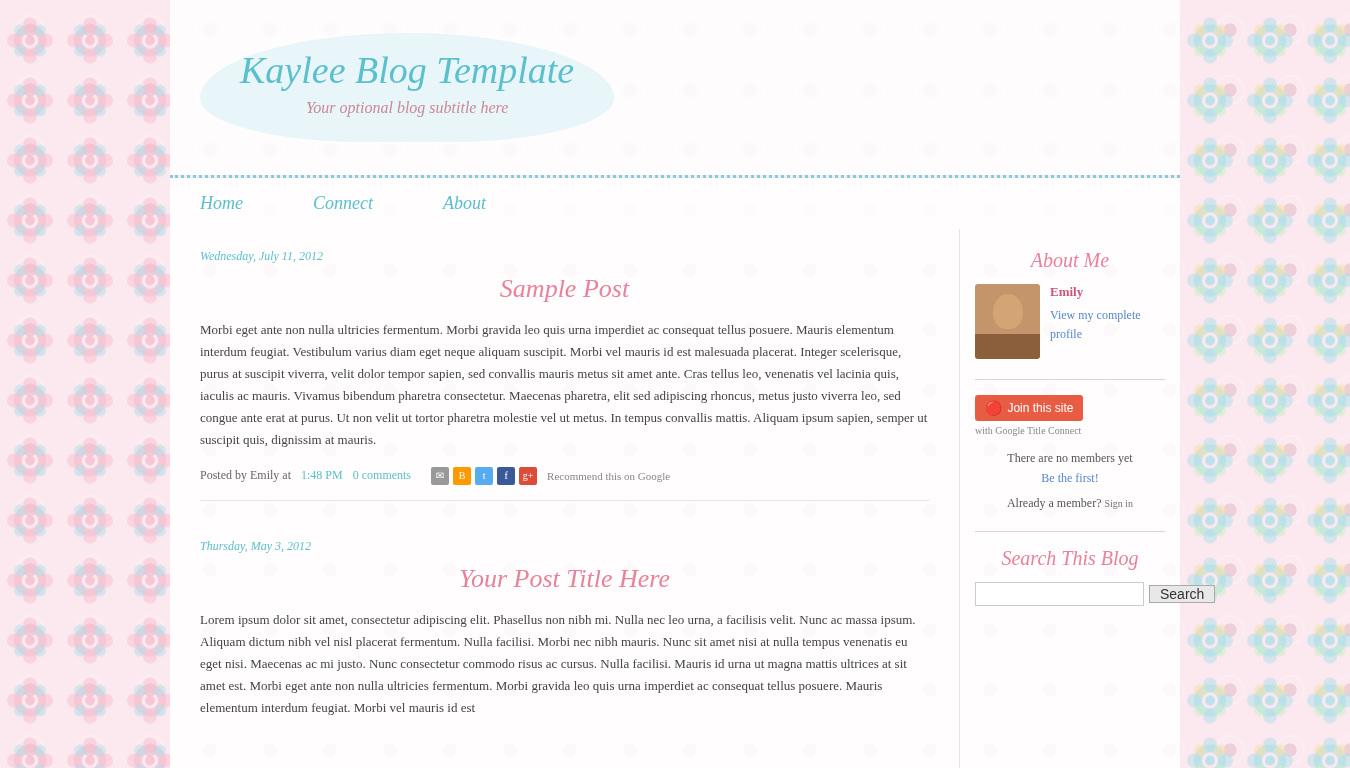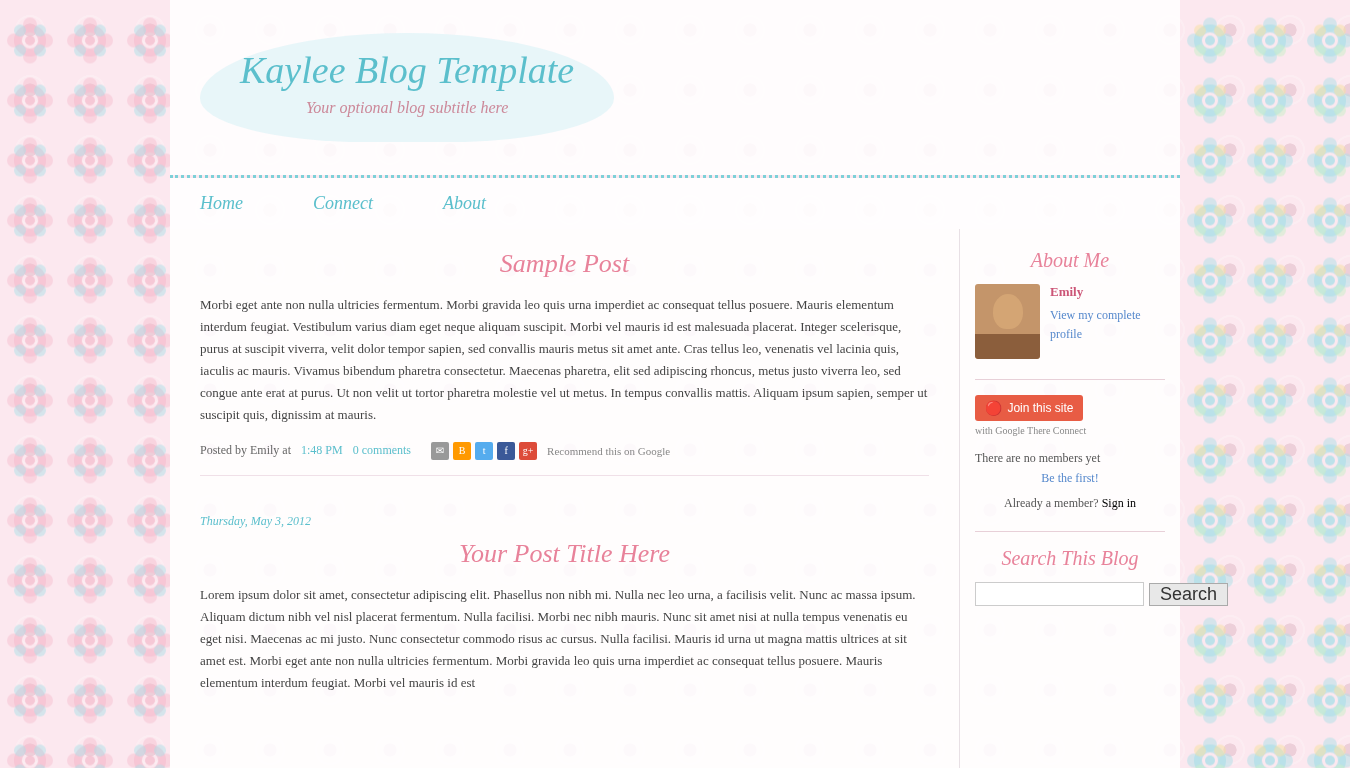--- a/index.html
+++ b/index.html
@@ -290,41 +290,42 @@
     }
 
     .google-friend-text {
       font-size: 10px;
       color: #888;
     }
 
     .no-members-text {
       font-size: 12px;
       color: #555;
+      text-align: center;
       margin: 15px 0 5px 0;
     }
 
     .be-first-link {
       color: #5588cc;
       font-size: 12px;
       text-decoration: none;
       display: block;
       text-align: center;
       margin-bottom: 10px;
     }
 
     .already-member-text {
       font-size: 12px;
       color: #555;
       text-align: center;
     }
 
     .sign-in-link {
-      color: #000000;
-      font-size: 12px;
+      color: #737373;
+      font-size: 10px;
       text-decoration: none;
     }
 
     .search-section {
       margin-top: 15px;
     }
 
     .search-input-row {
       display: flex;
       gap: 5px;
@@ -336,21 +337,21 @@
       border: 1px solid #ccc;
       padding: 4px 6px;
       font-size: 12px;
       outline: none;
     }
 
     .search-btn {
       background: #e8e8e8;
       border: 1px solid #aaa;
       padding: 0 10px;
-      font-size: 18px;
+      font-size: 14px;
       cursor: pointer;
       color: #333;
     }
 
     
     .flowers-bg {
       position: absolute;
       top: 0;
       left: 0;
       width: 170px;
@@ -436,20 +437,21 @@
       <a class="nav-link" href="#">Home</a>
       <a class="nav-link" href="#">Connect</a>
       <a class="nav-link" href="#">About</a>
     </nav>
 
     <div class="content-row">
 
       <main class="main-content">
 
         <div>
+          <p class="post-date">Wednesday, July 11, 2012</p>
           <h2 class="post-title">Sample Post</h2>
           <p class="post-body">Morbi eget ante non nulla ultricies fermentum. Morbi gravida leo quis urna imperdiet ac consequat tellus posuere. Mauris elementum interdum feugiat. Vestibulum varius diam eget neque aliquam suscipit. Morbi vel mauris id est malesuada placerat. Integer scelerisque, purus at suscipit viverra, velit dolor tempor sapien, sed convallis mauris metus sit amet ante. Cras tellus leo, venenatis vel lacinia quis, iaculis ac mauris. Vivamus bibendum pharetra consectetur. Maecenas pharetra, elit sed adipiscing rhoncus, metus justo viverra leo, sed congue ante erat at purus. Ut non velit ut tortor pharetra molestie vel ut metus. In tempus convallis mattis. Aliquam ipsum sapien, semper ut suscipit quis, dignissim at mauris.</p>
           <div class="post-footer">
             <span>Posted by <span>Emily</span> at</span>
             <a class="post-footer-link" href="#">1:48 PM</a>
             <a class="post-footer-link" href="#">0 comments</a>
             <div class="share-icons">
               <span class="share-icon email" title="Email">✉</span>
               <span class="share-icon blog" title="BlogThis">B</span>
               <span class="share-icon twitter" title="Twitter">t</span>
@@ -482,21 +484,21 @@
           </div>
         </section>
 
         <hr class="sidebar-divider">
 
         <section class="followers-section">
           <button class="join-btn">
             <span class="join-btn-icon">🔴</span>
             <span>Join this site</span>
           </button>
-          <div class="google-friend-text">with Google There Connect</div>
+          <div class="google-friend-text">with Google Title Connect</div>
           <p class="no-members-text">There are no members yet</p>
           <a class="be-first-link" href="#">Be the first!</a>
           <p class="already-member-text">
             <span>Already a member?</span>
             <a class="sign-in-link" href="#">Sign in</a>
           </p>
         </section>
 
         <hr class="sidebar-divider">
 

